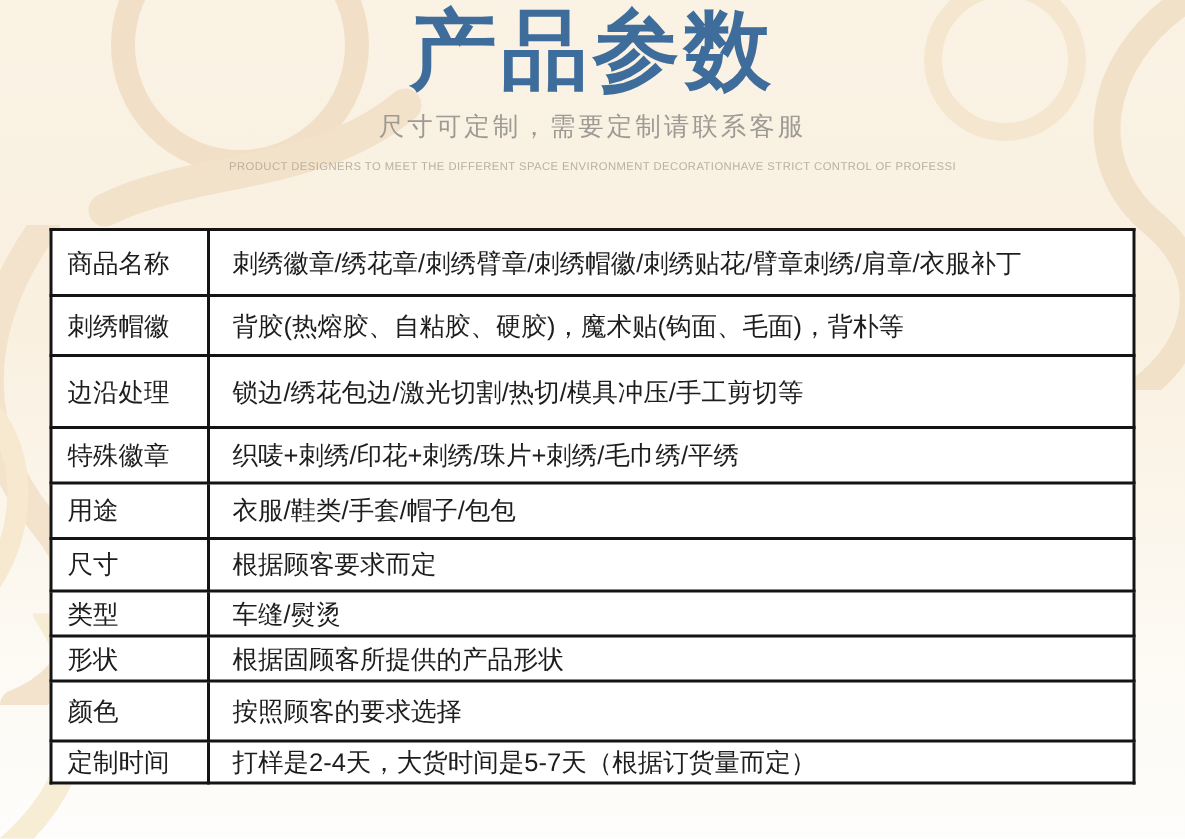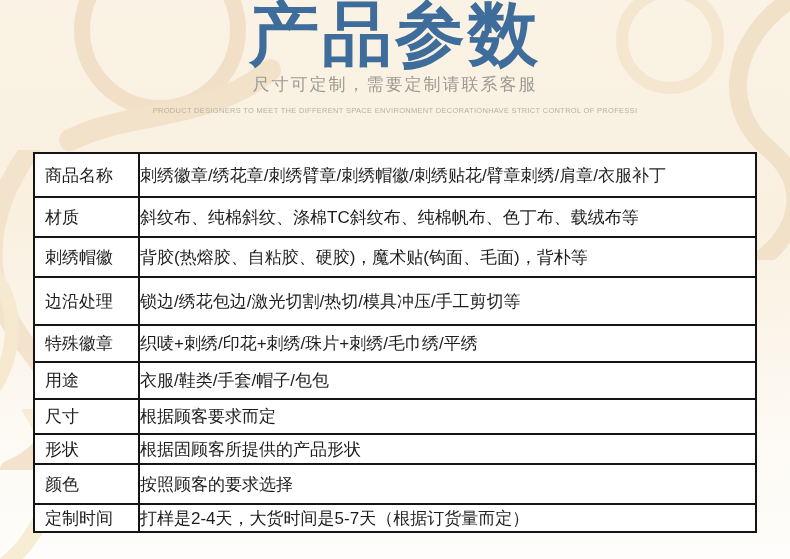--- a/index.html
+++ b/index.html
@@ -15,21 +15,21 @@
     background: linear-gradient(180deg, #faf2e4 0%, #f9f0e0 40%, #fdfaf4 78%, #fefdfb 100%);
     overflow: hidden;
   }
   
   .decor { position: absolute; pointer-events: none; }
   .decor svg { display: block; }
   
   .header { position: absolute; top: 0; left: 0; width: 790px; text-align: center; }
   .title {
     margin-top: 2px;
-    font-size: 70px;
+    font-size: 58px;
     font-weight: bold;
     letter-spacing: 3px;
     line-height: 64px;
   }
   .subtitle {
     margin-top: 8px;
     font-size: 17px;
     letter-spacing: 2px;
     color: #9d9a94;
     line-height: 22px;
@@ -58,21 +58,21 @@
     vertical-align: middle;
     white-space: nowrap;
     overflow: hidden;
   }
   table.params th {
     width: 105px;
     text-align: left;
     font-weight: normal;
     padding-left: 10px;
   }
-  table.params td { }
+  table.params td { padding-left: 15px; }
 </style>
 </head>
 <body>
 
 <div class="page">
 
   <div class="decor" style="top:-40px; left:40px;">
     <svg width="260" height="200" viewBox="0 0 260 200" fill="none">
       <circle cx="120" cy="70" r="78" stroke="#f1e0c7" stroke-width="16"></circle>
       <path d="M30 180 C 90 150, 170 160, 230 110" stroke="#f2e2ca" stroke-width="22" stroke-linecap="round"></path>
@@ -104,44 +104,44 @@
     </div>
   </div>
 
   <table class="params">
     <tbody>
       <tr style="height:44px">
         <th>商品名称</th>
         <td>刺绣徽章/绣花章/刺绣臂章/刺绣帽徽/刺绣贴花/臂章刺绣/肩章/衣服补丁</td>
       </tr>
       <tr style="height:40px">
-        <th>材质</th>
-        <td>斜纹布、纯棉斜纹、涤棉TC斜纹布、纯棉帆布、色丁布、载绒布等</td>
-      </tr>
-      <tr style="height:40px">
         <th>刺绣帽徽</th>
         <td>背胶(热熔胶、自粘胶、硬胶)，魔术贴(钩面、毛面)，背朴等</td>
       </tr>
       <tr style="height:48px">
         <th>边沿处理</th>
         <td>锁边/绣花包边/激光切割/热切/模具冲压/手工剪切等</td>
       </tr>
       <tr style="height:37px">
         <th>特殊徽章</th>
         <td>织唛+刺绣/印花+刺绣/珠片+刺绣/毛巾绣/平绣</td>
       </tr>
       <tr style="height:37px">
         <th>用途</th>
         <td>衣服/鞋类/手套/帽子/包包</td>
       </tr>
       <tr style="height:35px">
         <th>尺寸</th>
         <td>根据顾客要求而定</td>
       </tr>
       <tr style="height:30px">
+        <th>类型</th>
+        <td>车缝/熨烫</td>
+      </tr>
+      <tr style="height:30px">
         <th>形状</th>
         <td>根据固顾客所提供的产品形状</td>
       </tr>
       <tr style="height:40px">
         <th>颜色</th>
         <td>按照顾客的要求选择</td>
       </tr>
       <tr style="height:28px">
         <th>定制时间</th>
         <td>打样是2-4天，大货时间是5-7天（根据订货量而定）</td>

